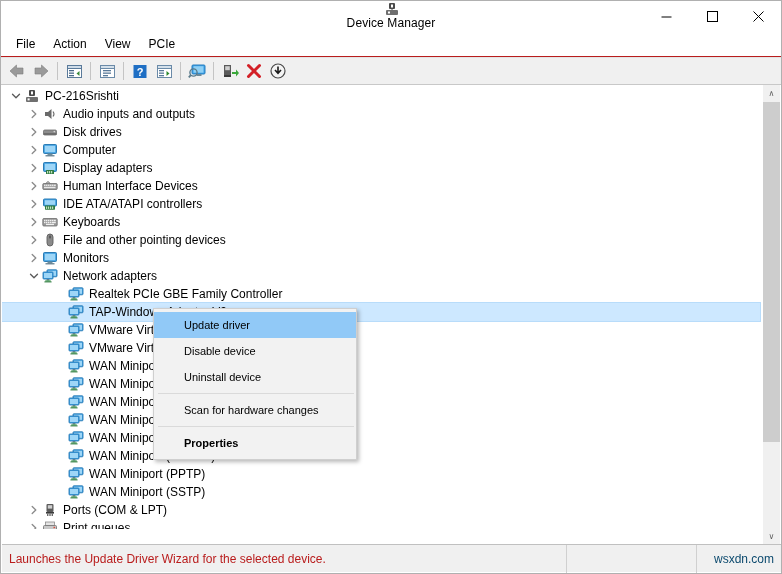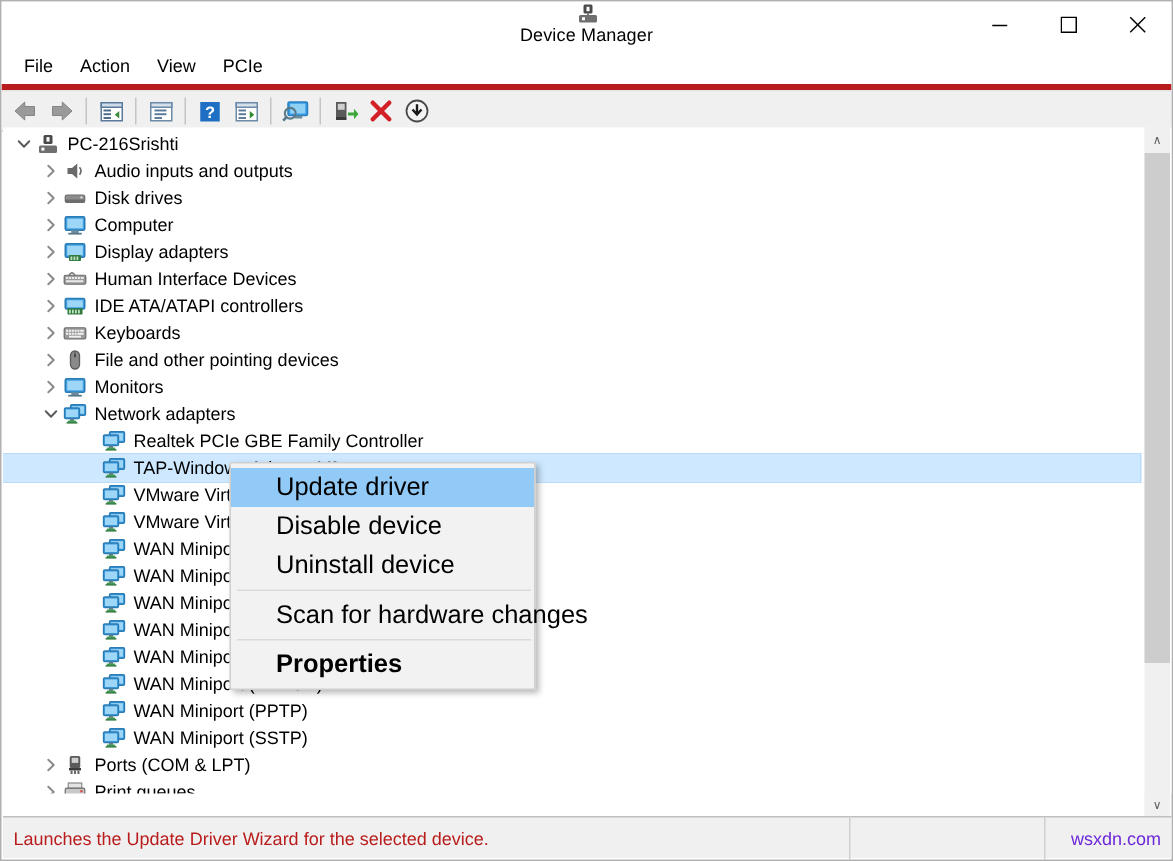--- a/index.html
+++ b/index.html
@@ -51,21 +51,21 @@
     cursor: default;
   }
 
   
   .menubar {
     height: 24px;
     background: #ffffff;
     display: flex;
     align-items: center;
     padding-left: 6px;
-    border-bottom: 4px solid #b91c1c;
+    border-bottom: 1px solid #b91c1c;
   }
   .menu-item {
     font-size: 12px;
     color: #000000;
     padding: 3px 9px;
     cursor: default;
     line-height: 1;
   }
 
   
@@ -169,21 +169,21 @@
     background: #f2f2f2;
     border: 1px solid #cfcfcf;
     box-shadow: 2px 2px 4px rgba(0,0,0,0.28);
     padding: 3px 0;
     z-index: 50;
   }
   .ctx-item {
     height: 26px;
     display: flex;
     align-items: center;
-    font-size: 17px;
+    font-size: 11px;
     color: #000000;
     padding-left: 30px;
     cursor: default;
     white-space: nowrap;
   }
   .ctx-item.highlight { background: #91c9f7; }
   .ctx-item.bold { font-weight: bold; }
   .ctx-sep {
     height: 1px;
     background: #dadada;
@@ -209,21 +209,21 @@
     padding-left: 7px;
     box-sizing: border-box;
   }
   .status-cell.main { width: 564px; }
   .status-cell.mid { width: 130px; border-left: 1px solid #d0d0d0; }
   .status-cell.right {
     flex: 1;
     border-left: 1px solid #d0d0d0;
     justify-content: flex-end;
     padding-right: 8px;
-    color: #6d28d9;
+    color: #0c4a6e;
   }
 </style>
 </head>
 <body>
 
 <div id="app">
 
   <div class="titlebar">
     <span class="title-icon">
       <svg width="16" height="16" viewBox="0 0 16 16">

